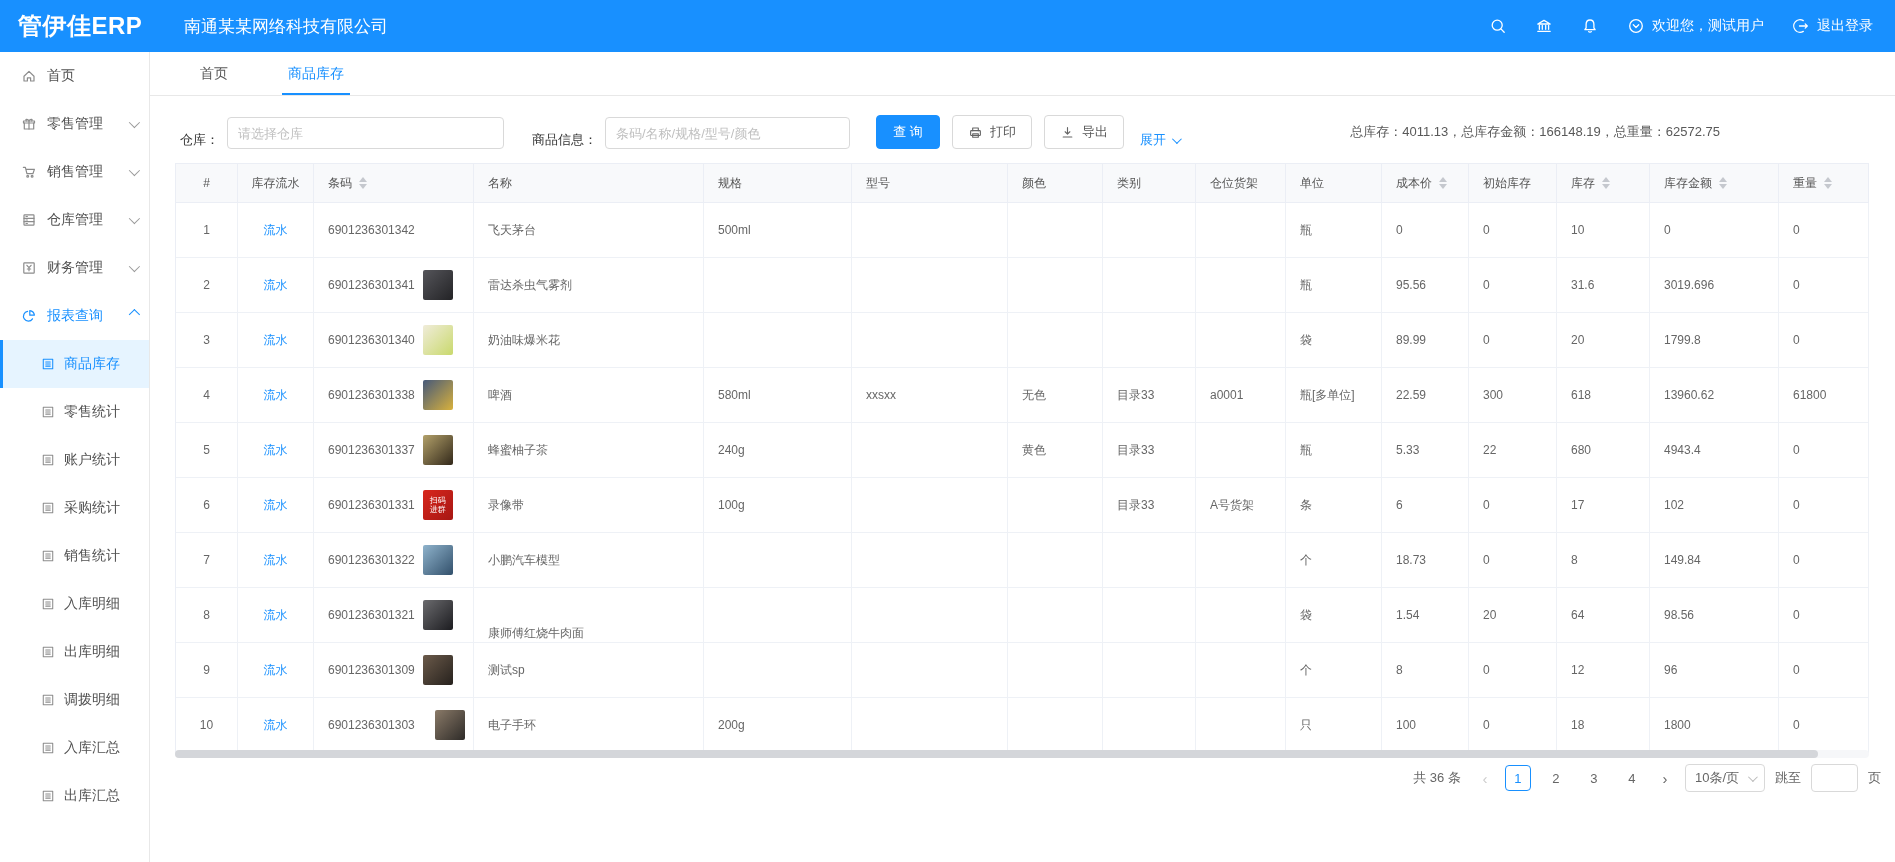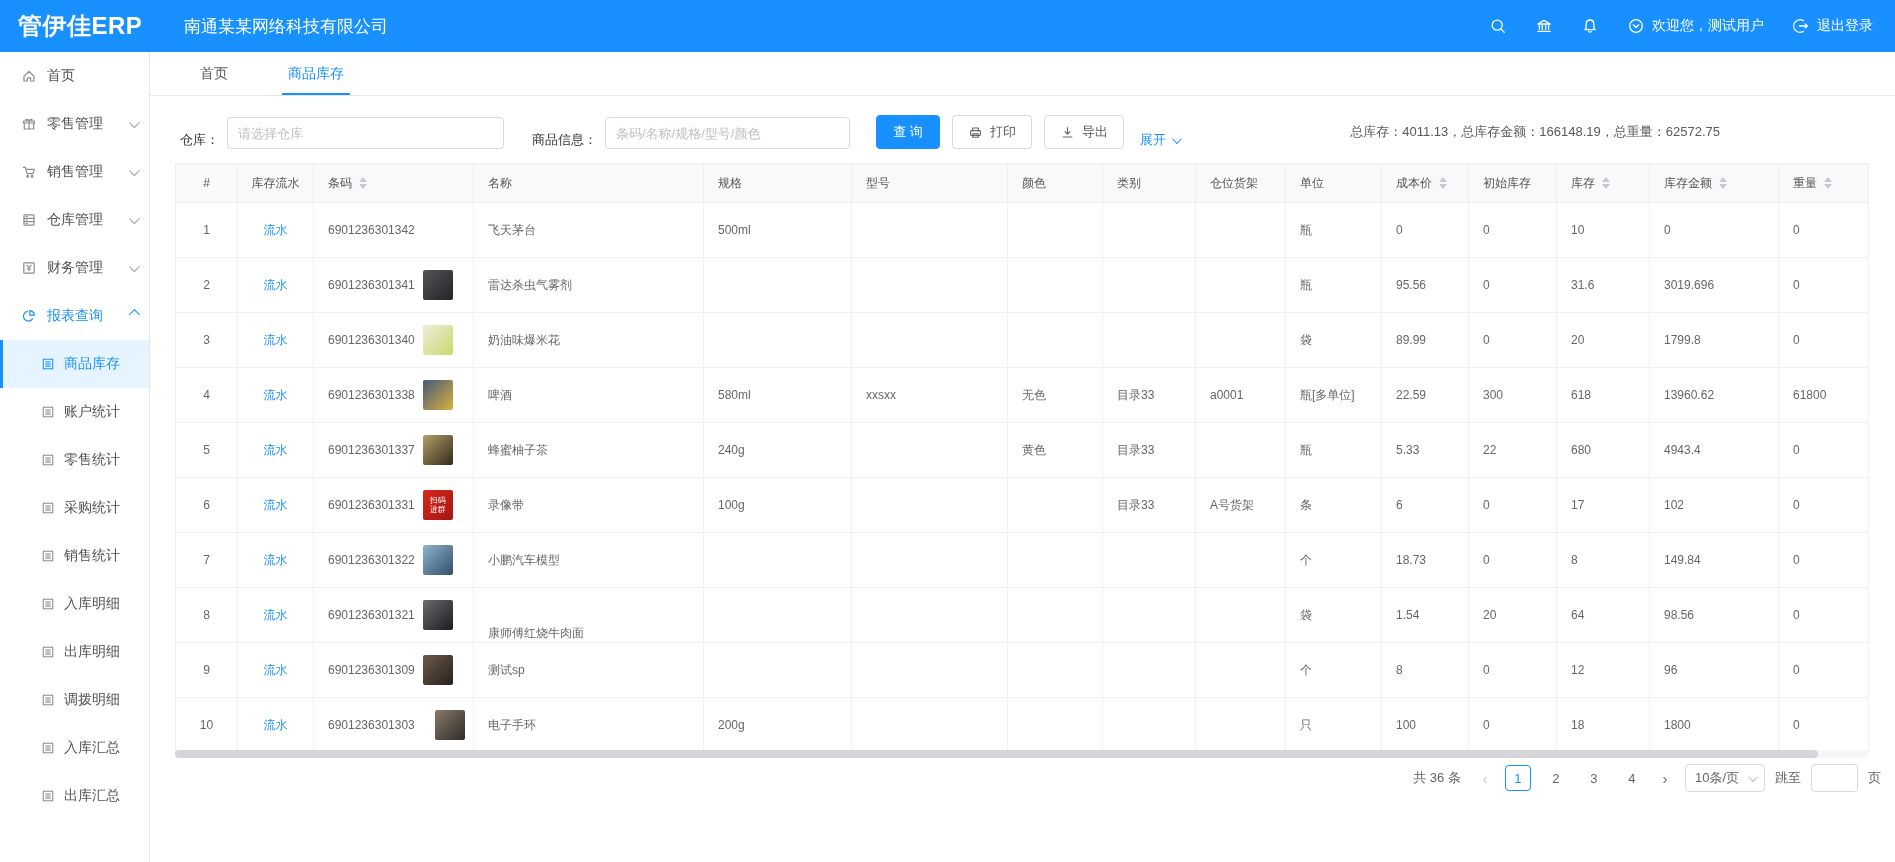--- a/index.html
+++ b/index.html
@@ -220,30 +220,30 @@
       </span>
       <span class="mi-label">商品库存</span>
     </div>
     <div class="submenu-item">
       <span class="mi-icon">
         <svg viewBox="0 0 16 16" width="100%" height="100%" fill="none" stroke="currentColor" stroke-width="1.2" stroke-linecap="round" stroke-linejoin="round">
           <rect x="2.6" y="2.6" width="10.8" height="10.8"></rect>
           <path d="M5.4 5.6 H10.6 M5.4 8 H10.6 M5.4 10.4 H10.6"></path>
         </svg>
       </span>
-      <span class="mi-label">账户统计</span>
+      <span class="mi-label">零售统计</span>
     </div>
     <div class="submenu-item">
       <span class="mi-icon">
         <svg viewBox="0 0 16 16" width="100%" height="100%" fill="none" stroke="currentColor" stroke-width="1.2" stroke-linecap="round" stroke-linejoin="round">
           <rect x="2.6" y="2.6" width="10.8" height="10.8"></rect>
           <path d="M5.4 5.6 H10.6 M5.4 8 H10.6 M5.4 10.4 H10.6"></path>
         </svg>
       </span>
-      <span class="mi-label">零售统计</span>
+      <span class="mi-label">账户统计</span>
     </div>
     <div class="submenu-item">
       <span class="mi-icon">
         <svg viewBox="0 0 16 16" width="100%" height="100%" fill="none" stroke="currentColor" stroke-width="1.2" stroke-linecap="round" stroke-linejoin="round">
           <rect x="2.6" y="2.6" width="10.8" height="10.8"></rect>
           <path d="M5.4 5.6 H10.6 M5.4 8 H10.6 M5.4 10.4 H10.6"></path>
         </svg>
       </span>
       <span class="mi-label">采购统计</span>
     </div>

